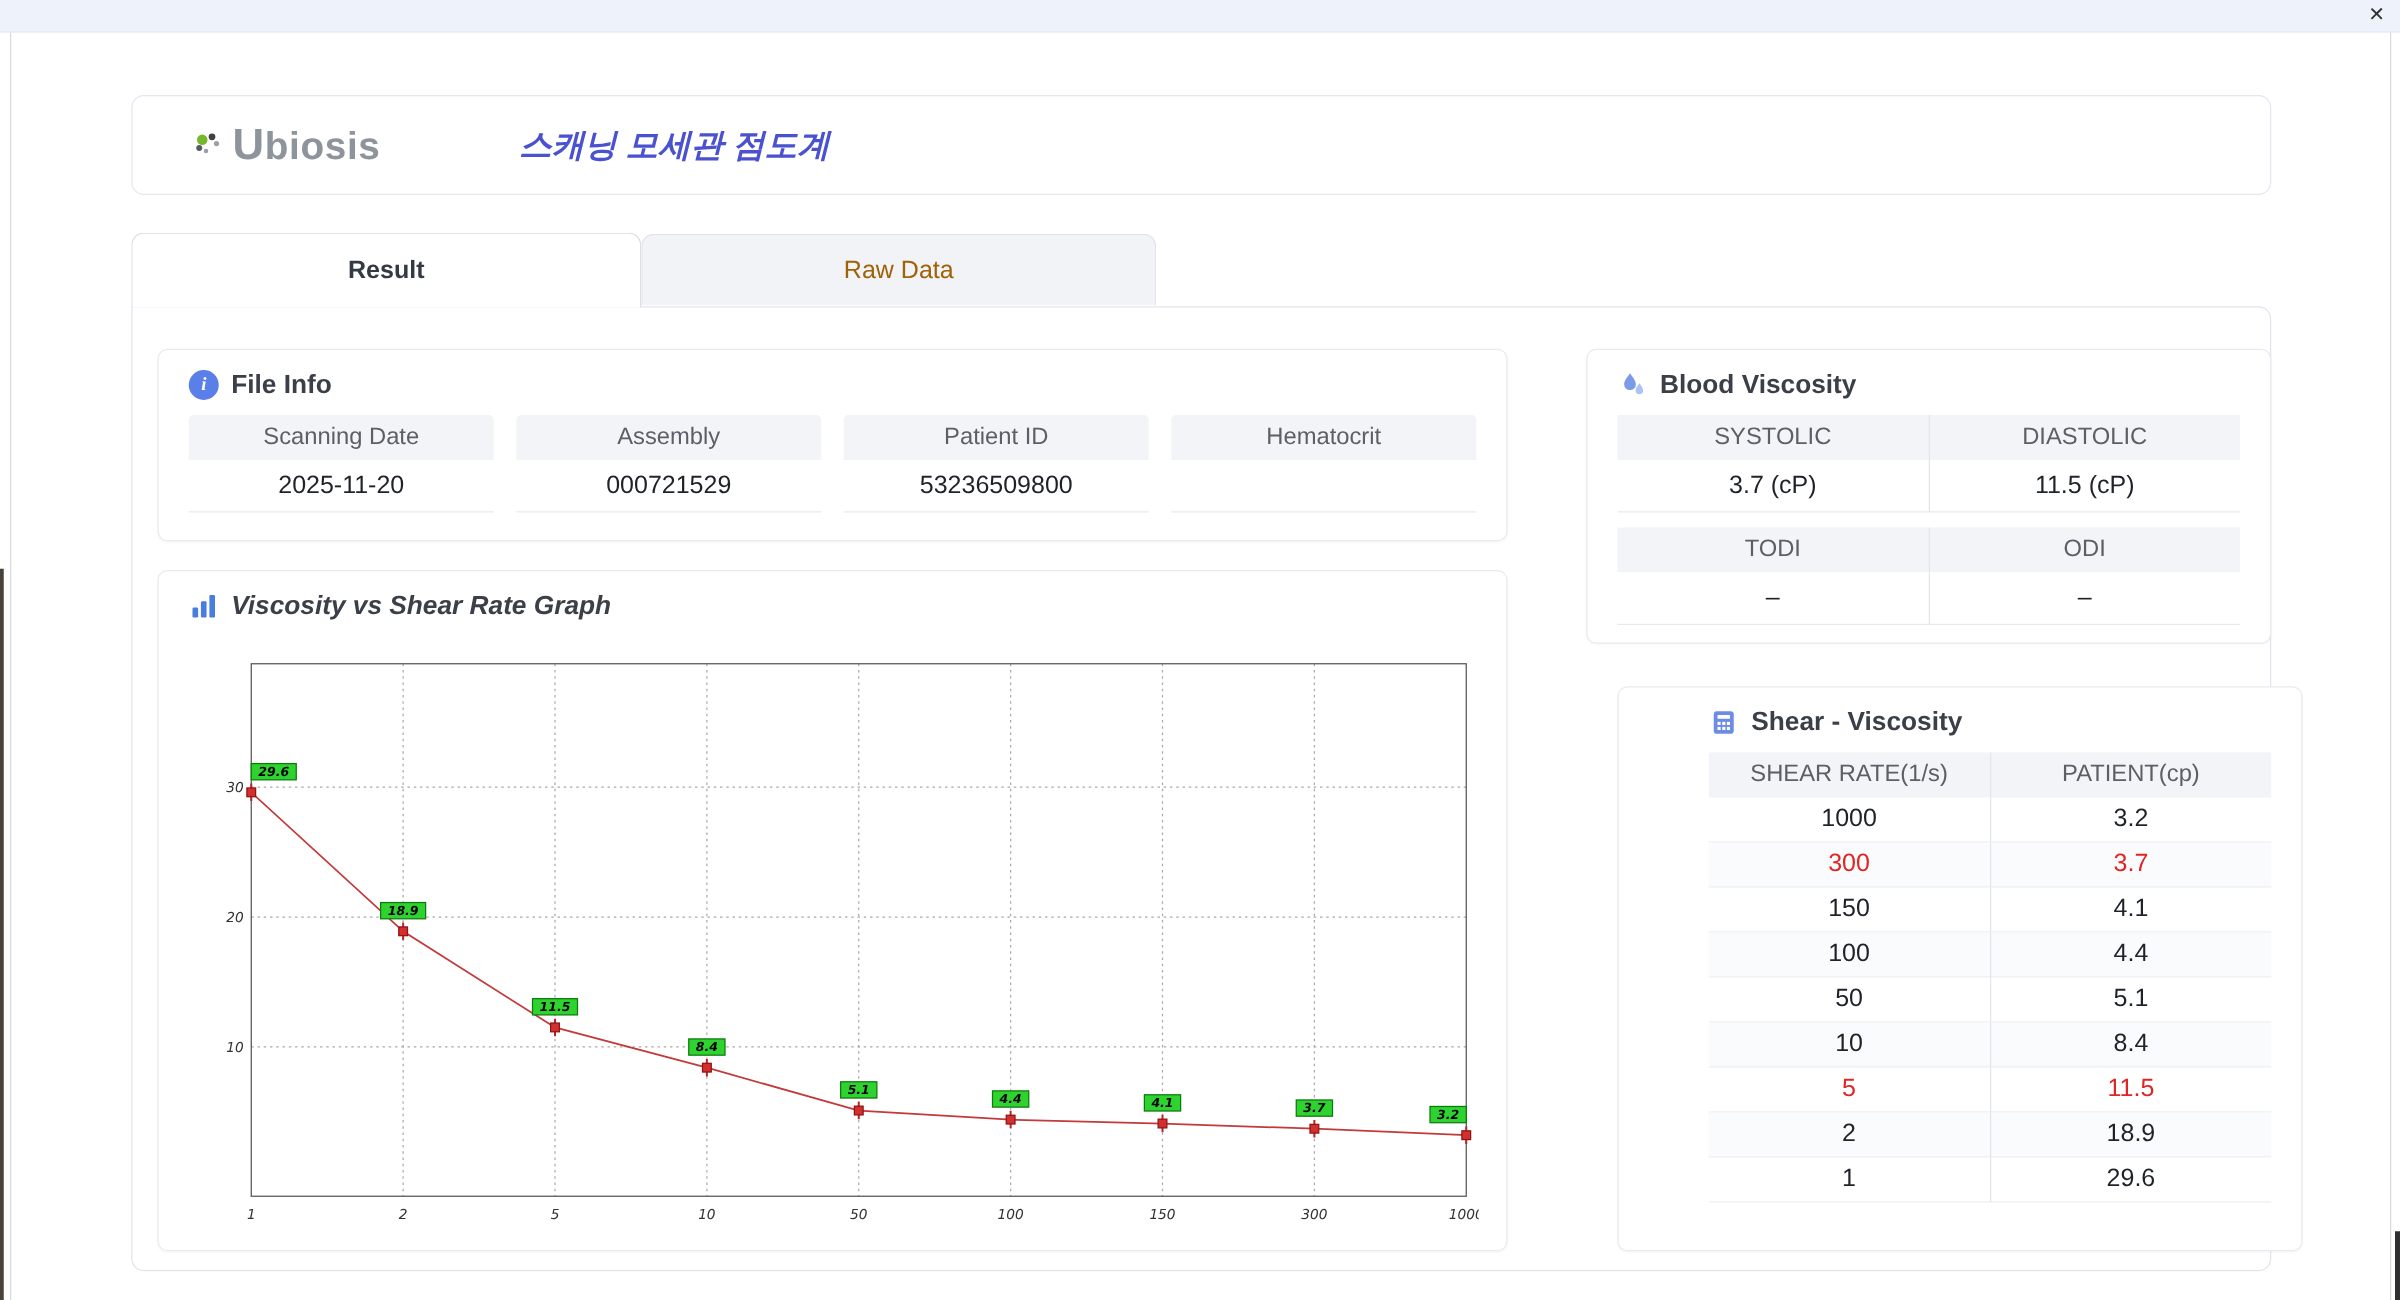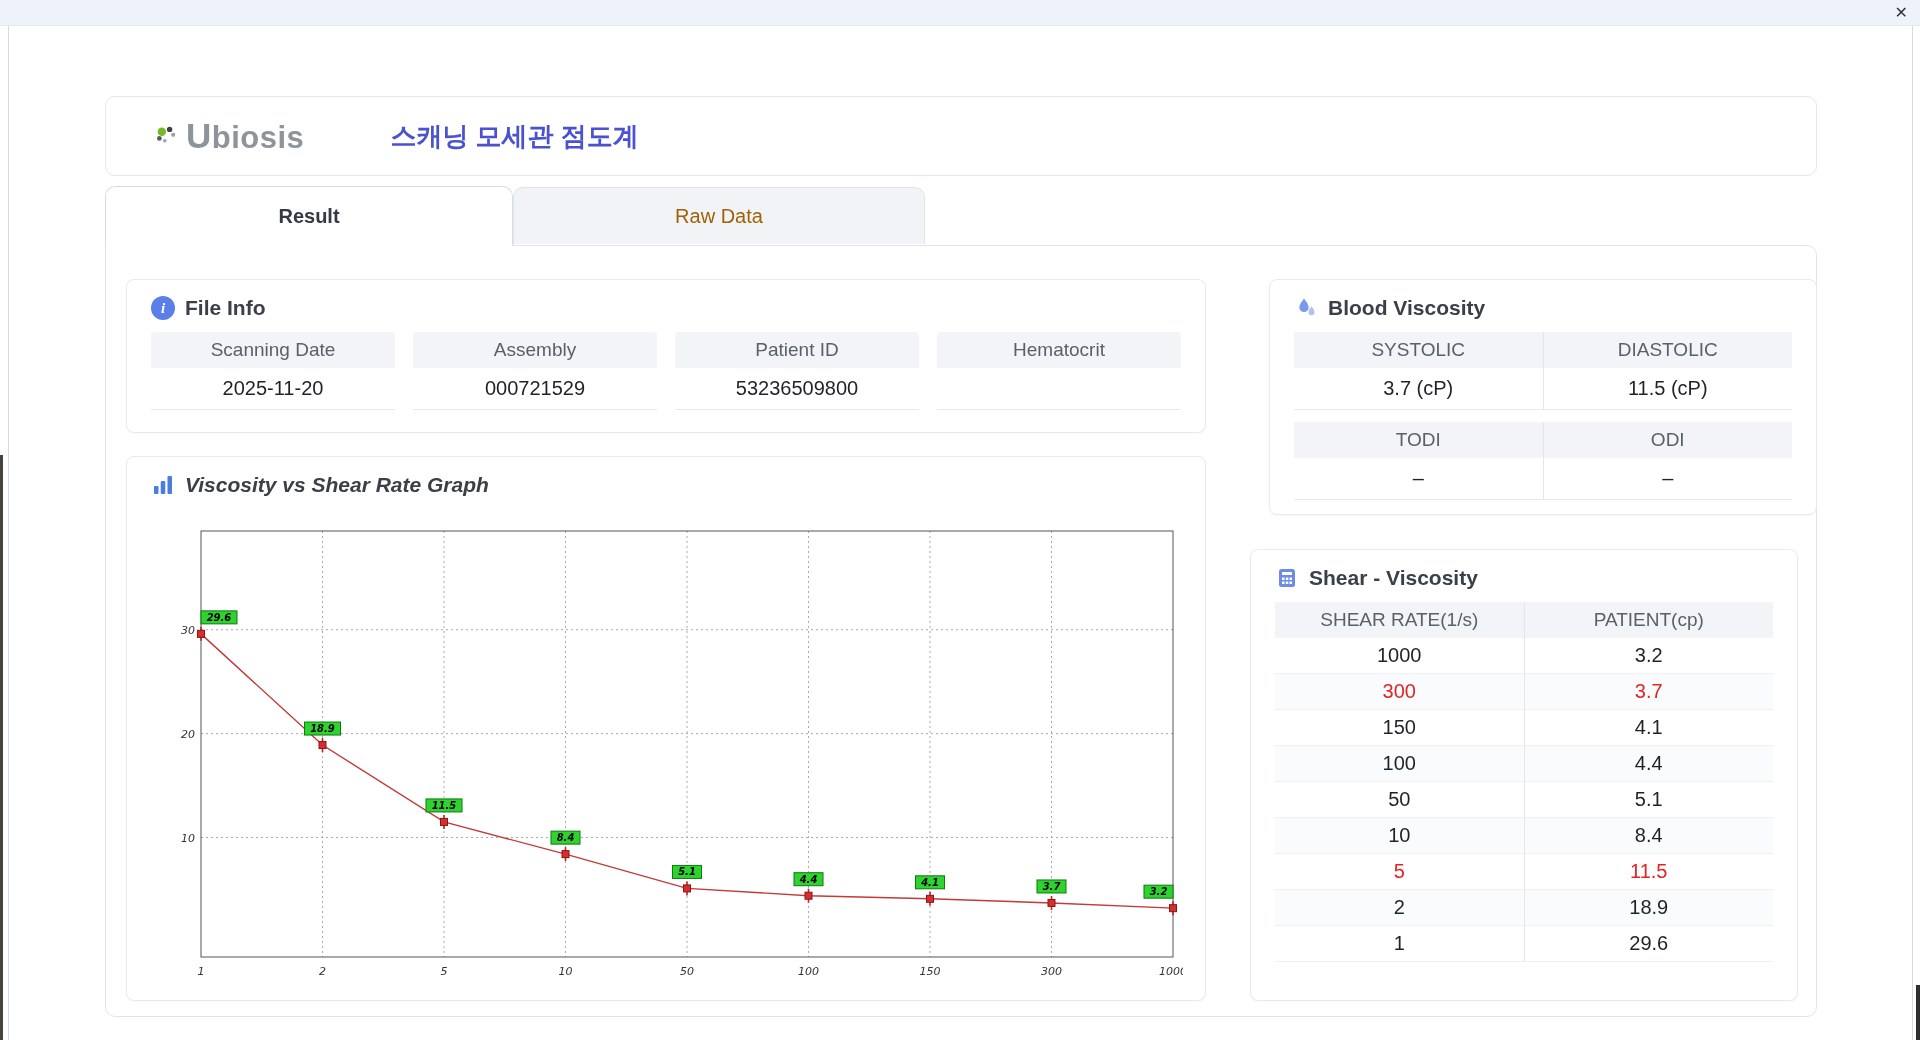--- a/index.html
+++ b/index.html
@@ -8,25 +8,25 @@
 
   .titlebar { position:absolute; left:0; top:0; width:1920px; height:26px; background:#eef2fa; border-bottom:1px solid #e3e8f2; }
   .close { position:absolute; right:12px; top:3px; font-size:16px; color:#333; cursor:pointer; line-height:20px; }
 
   .edge-left { position:absolute; left:0; top:455px; width:3px; height:585px; background:#47423c; }
   .edge-right { position:absolute; right:0; top:985px; width:4px; height:55px; background:#2f2f2f; }
   .frame-l { position:absolute; left:8px; top:26px; bottom:0; width:1px; background:#d7dce4; }
   .frame-r { position:absolute; right:7px; top:26px; bottom:0; width:1px; background:#d7dce4; }
 
   
-  .header-card { position:absolute; left:105px; top:96px; width:1712px; height:80px; border:1px solid #e4e7ee; border-radius:10px; display:flex; align-items:center; padding-left:48px; background:#fff; }
+  .header-card { position:absolute; left:105px; top:76px; width:1712px; height:80px; border:1px solid #e4e7ee; border-radius:10px; display:flex; align-items:center; padding-left:48px; background:#fff;gap:25px; }
   .logo { display:flex; align-items:center; gap:8px; }
   .logo-text { font-size:31px; font-weight:700; color:#8e949c; letter-spacing:0.5px; }
   .logo-u { font-size:35px; color:#8e949c; }
-  .app-title { margin-left:86px; font-size:26px; font-weight:700; color:#4a52cf; }
+  .app-title { margin-left:86px; font-size:26px; font-weight:700; color:#4a52cf;font-style:italic; }
 
   
   .tab { position:absolute; display:flex; align-items:center; justify-content:center; font-size:20px; cursor:pointer; }
   .tab.result { left:105px; top:186px; width:408px; height:60px; background:#fff; border:1px solid #d9dde4; border-bottom:none; border-radius:10px 10px 0 0; font-weight:700; color:#333a43; z-index:3; }
   .tab.raw { left:513px; top:187px; width:412px; height:57px; background:#f1f3f6; border:1px solid #e0e3e9; border-bottom:none; border-radius:10px 10px 0 0; color:#a16207; z-index:1; }
 
   
   .panel { position:absolute; left:105px; top:245px; width:1712px; height:772px; background:#fff; border:1px solid #e1e5eb; border-radius:0 10px 10px 10px; z-index:2; }
 
   .card { position:absolute; background:#fff; border:1px solid #e8eaef; border-radius:8px; box-shadow:0 1px 2px rgba(0,0,0,0.03); }
@@ -54,21 +54,21 @@
 
   .blood-card { left:1144px; top:33px; width:548px; height:236px;margin-left:19px; }
   .bv-table { padding:2px 24px 0 24px; }
   .bv-row { display:flex; }
   .bv-row > div { flex:1; display:flex; align-items:center; justify-content:center; }
   .bv-row > div:last-child { border-left:1px solid #e3e5ea; }
   .bv-head > div { height:36px; background:#f3f4f7; font-size:19px; color:#5b6068; }
   .bv-val > div { height:42px; font-size:20px; color:#1f2329; border-bottom:1px solid #e7e9ee; background:#fff;text-align:center; }
   .bv-gap { height:12px; }
 
-  .shear-card { left:1144px; top:303px; width:548px; height:452px; }
+  .shear-card { left:1188px; top:303px; width:548px; height:452px;padding-left:48px; }
   .sv-table { padding:2px 24px 0 24px; }
   .sv-head { display:flex; background:#f3f4f7; }
   .sv-head > div { flex:1; height:36px; display:flex; align-items:center; justify-content:center; font-size:19px; color:#5b6068; }
   .sv-head > div:last-child { border-left:1px solid #e3e5ea; }
   .sv-row { display:flex; }
   .sv-row:nth-child(even) { background:#fafbfd; }
   .sv-row .cell { flex:1; height:36px; display:flex; align-items:center; justify-content:center; font-size:20px; color:#1f2329; border-bottom:1px solid #eff0f4; }
   .sv-row .cell.c2 { border-left:1px solid #e3e5ea; }
   .sv-row.red .cell { color:#e02525; }
 

